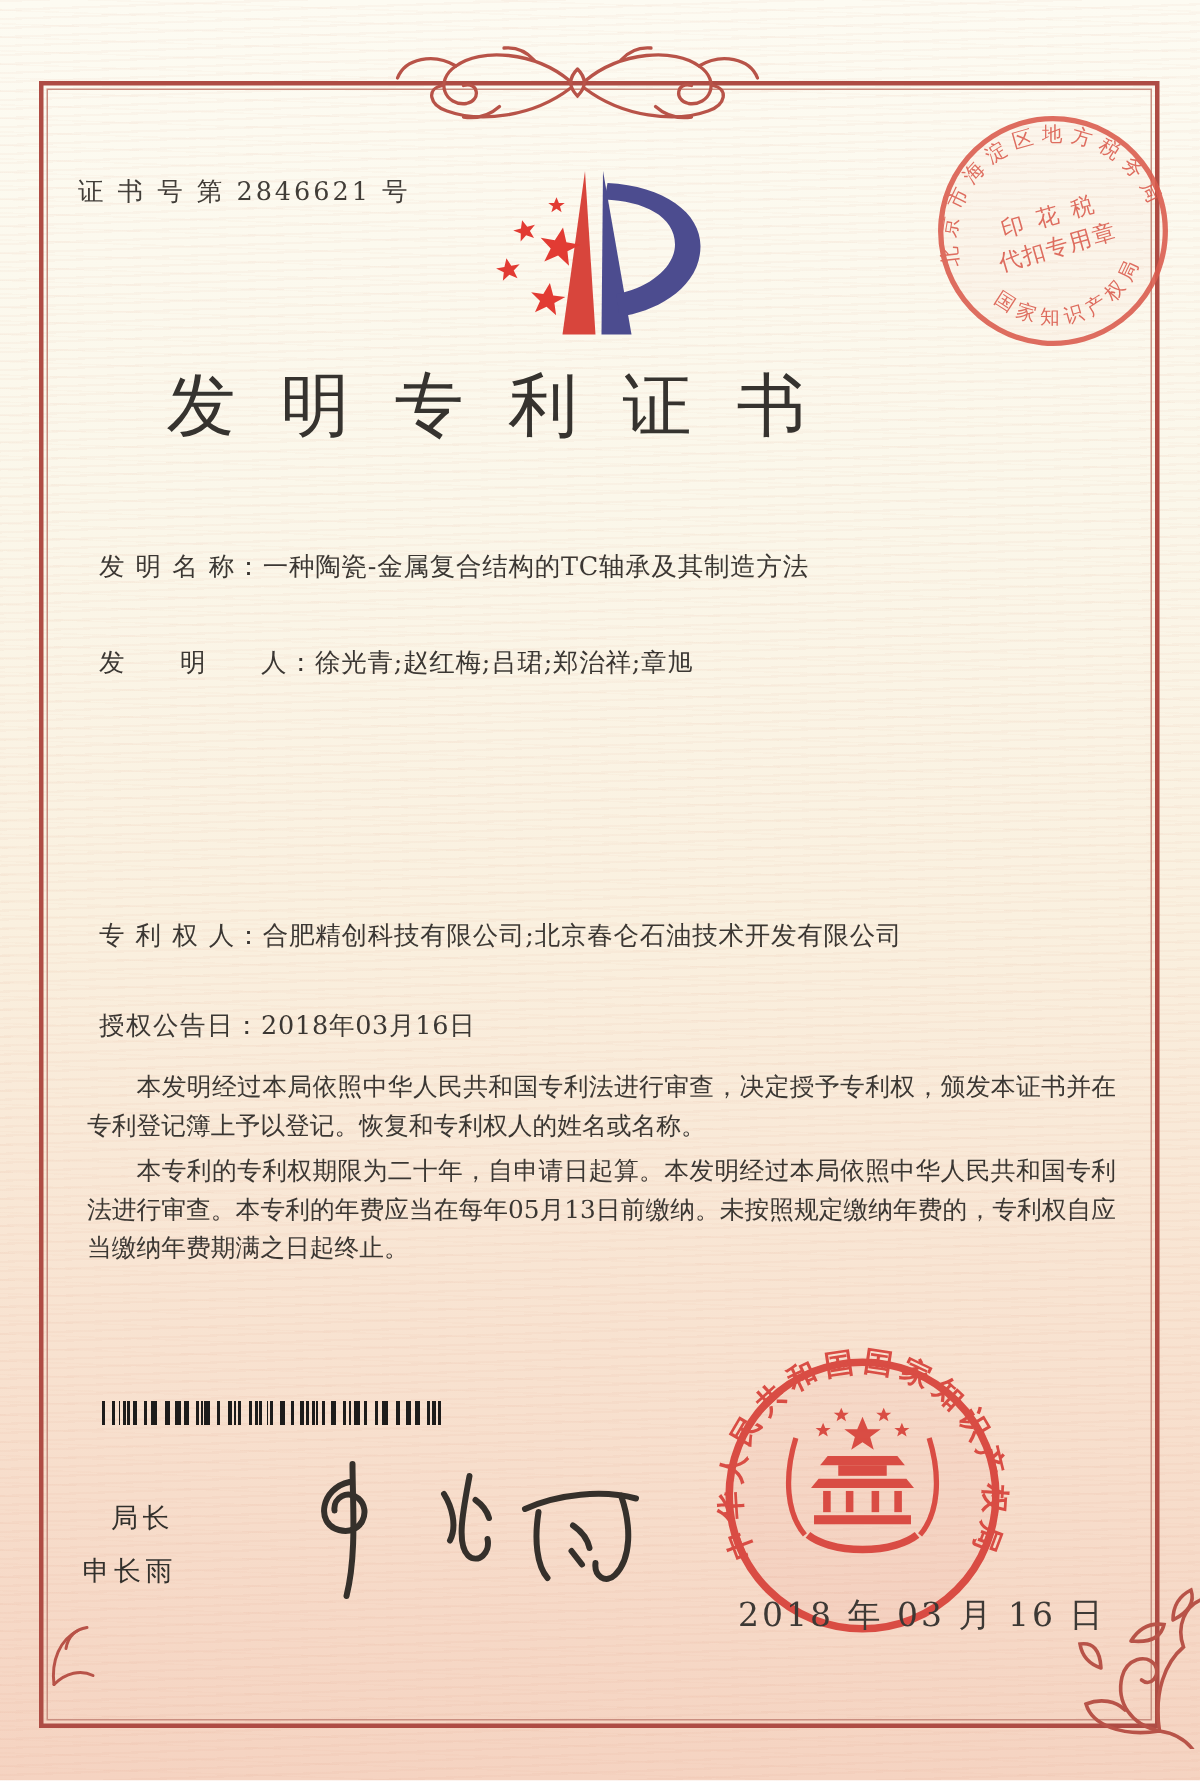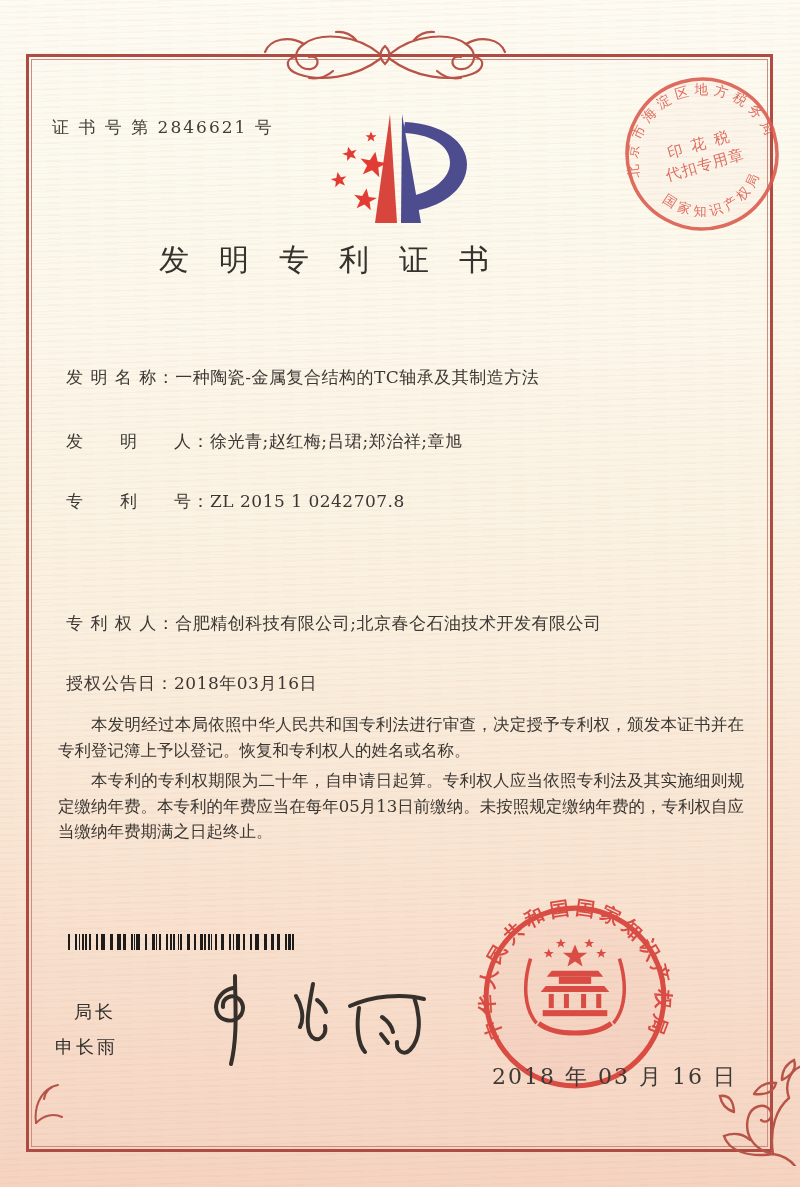--- a/index.html
+++ b/index.html
@@ -33,21 +33,21 @@
     position:absolute; left:52px; top:116px; z-index:3;
     font-size:17px; letter-spacing:2px; color:#413d38;text-align:center;
   }
 
   
   .logo { position:absolute; left:323px; top:110px; z-index:2; }
 
   
   .title {
     position:absolute; left:0; top:240px; width:648px; z-index:3;
-    text-align:center; font-size:30px; letter-spacing:30px; text-indent:30px;
+    text-align:center; font-size:46px; letter-spacing:30px; text-indent:30px;
     color:#36332f; font-weight:500;
   }
 
   
   .field-row {
     position:absolute; left:66px; width:690px; z-index:3;
     font-size:17px; white-space:nowrap;
   }
   .field-row .lbl { letter-spacing:1px; }
   .field-row .val { letter-spacing:0.5px; }
@@ -169,33 +169,30 @@
   </svg>
 
   <div class="title">发明专利证书</div>
 
   <div class="field-row r1">
     <span class="lbl">发 明 名 称：</span><span class="val">一种陶瓷-金属复合结构的TC轴承及其制造方法</span>
   </div>
   <div class="field-row r2">
     <span class="lbl">发　　明　　人：</span><span class="val">徐光青;赵红梅;吕珺;郑治祥;章旭</span>
   </div>
-  <div class="field-row r3">
-    <span class="lbl">专　　利　　号：</span><span class="val">ZL 2015 1 0242707.8</span>
-  </div>
   <div class="field-row r5">
     <span class="lbl">专 利 权 人：</span><span class="val">合肥精创科技有限公司;北京春仑石油技术开发有限公司</span>
   </div>
   <div class="field-row r6">
     <span class="lbl">授权公告日：</span><span class="val">2018年03月16日</span>
   </div>
 
   <div class="body-text">
     <p>本发明经过本局依照中华人民共和国专利法进行审查，决定授予专利权，颁发本证书并在专利登记簿上予以登记。恢复和专利权人的姓名或名称。</p>
-    <p>本专利的专利权期限为二十年，自申请日起算。专利权人应当依照专利法及其实施细则规定缴纳年费。本专利的年费应当在每年05月13日前缴纳。未按照规定缴纳年费的，专利权自应当缴纳年费期满之日起终止。</p>
+    <p>本专利的专利权期限为二十年，自申请日起算。本发明经过本局依照中华人民共和国专利法进行审查。本专利的年费应当在每年05月13日前缴纳。未按照规定缴纳年费的，专利权自应当缴纳年费期满之日起终止。</p>
   </div>
 
   <div class="barcode"></div>
 
   <div class="director-title">局长</div>
   <div class="director-name">申长雨</div>
 
   <svg class="signature" width="230" height="98" viewBox="0 0 230 98">
     <g stroke="#35302b" stroke-width="4" fill="none" stroke-linecap="round" stroke-linejoin="round">
       <path d="M33,16 C14,20 10,44 26,48 C41,52 48,35 39,27 C32,21 22,26 23,35"></path>

